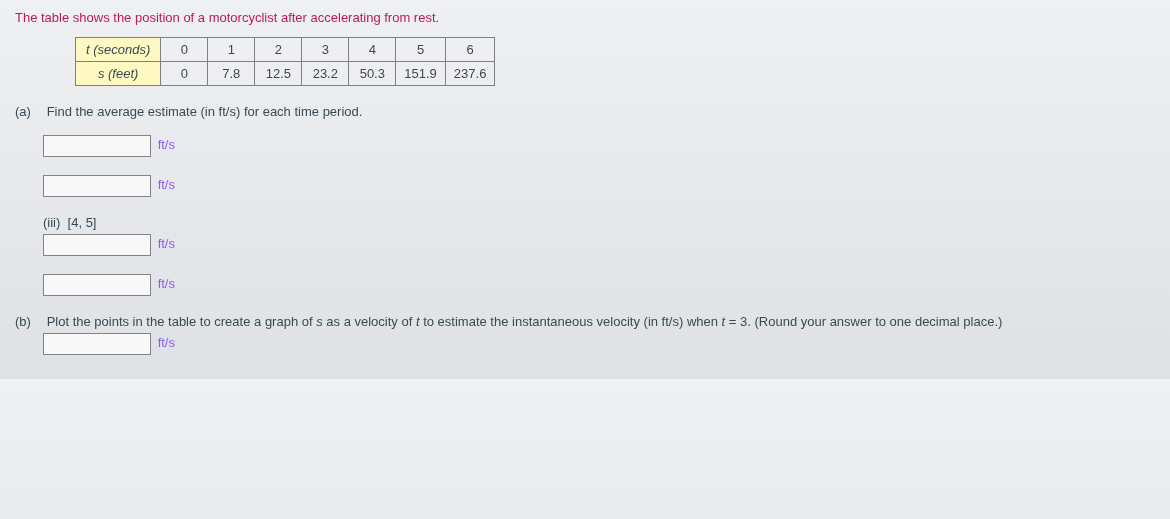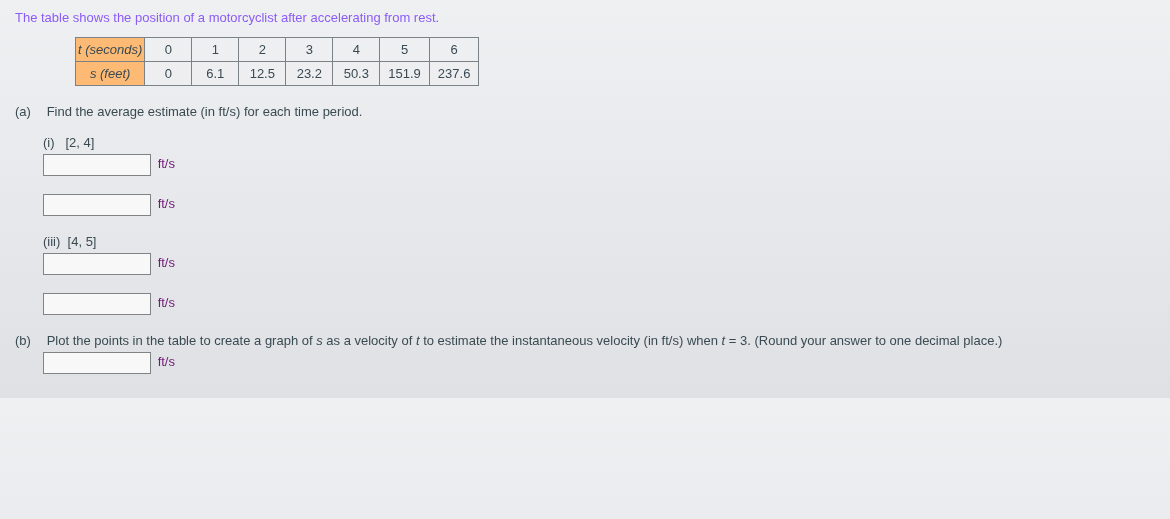--- a/index.html
+++ b/index.html
@@ -8,41 +8,41 @@
     font-family: Arial, Helvetica, sans-serif;
     font-size: 13px;
     color: #3a4a52;
     background: #e8eaec;
     background-image: linear-gradient(rgba(255,255,255,0.3), rgba(200,205,210,0.3));
     width: 1140px;
   }
   .intro {
     margin-bottom: 12px;
     font-size: 13px;
-    color: #8b5cf6;
+    color: #be185d;
   }
   table.data {
     border-collapse: collapse;
     margin-left: 60px;
     margin-bottom: 18px;
   }
   table.data td, table.data th {
     border: 1px solid #7a8288;
     padding: 4px 8px;
     text-align: center;
     font-size: 13px;
     color: #3a4a52;
     min-width: 30px;
     background: rgba(255,255,255,0.1);
   }
   table.data .rowhead {
-    background: #fdba74;
+    background: #fef9c3;
     font-weight: normal;
     font-style: italic;
-    padding: 4px 2px;
+    padding: 4px 10px;
   }
   .part {
     margin-bottom: 14px;
   }
   .part-label {
     display: inline-block;
     width: 28px;
     vertical-align: top;
   }
   .sub {
@@ -59,21 +59,21 @@
     height: 18px;
     border: 1px solid #808486;
     background: #f8f8f8;
     font-size: 12px;
     padding: 1px 3px;
     vertical-align: middle;
   }
   .unit {
     margin-left: 3px;
     font-size: 13px;
-    color: #701a75;
+    color: #8b5cf6;
   }
   .ital { font-style: italic; }
   .part-b-input {
     margin-left: 28px;
     margin-top: 4px;
   }
 </style>
 </head>
 <body>
 
@@ -87,39 +87,35 @@
     <td>1</td>
     <td>2</td>
     <td>3</td>
     <td>4</td>
     <td>5</td>
     <td>6</td>
   </tr>
   <tr>
     <td class="rowhead"><span class="ital">s (feet)</span></td>
     <td>0</td>
-    <td>6.1</td>
+    <td>7.8</td>
     <td>12.5</td>
     <td>23.2</td>
     <td>50.3</td>
     <td>151.9</td>
     <td>237.6</td>
   </tr>
 </tbody>
   </table>
 
 <div class="part">
   <span class="part-label">(a)</span>
   <span>Find the average estimate (in ft/s) for each time period.</span>
 
   <div class="sub">
-    <span class="sub-label">
-      <span>(i)</span>&nbsp;&nbsp;
-      <span>[2, 4]</span>
-    </span>
     <input class="ansbox" type="text" style="">
     <span class="unit">ft/s</span>
   </div>
 
   <div class="sub">
     <input class="ansbox" type="text" style="">
     <span class="unit">ft/s</span>
   </div>
 
   <div class="sub">

